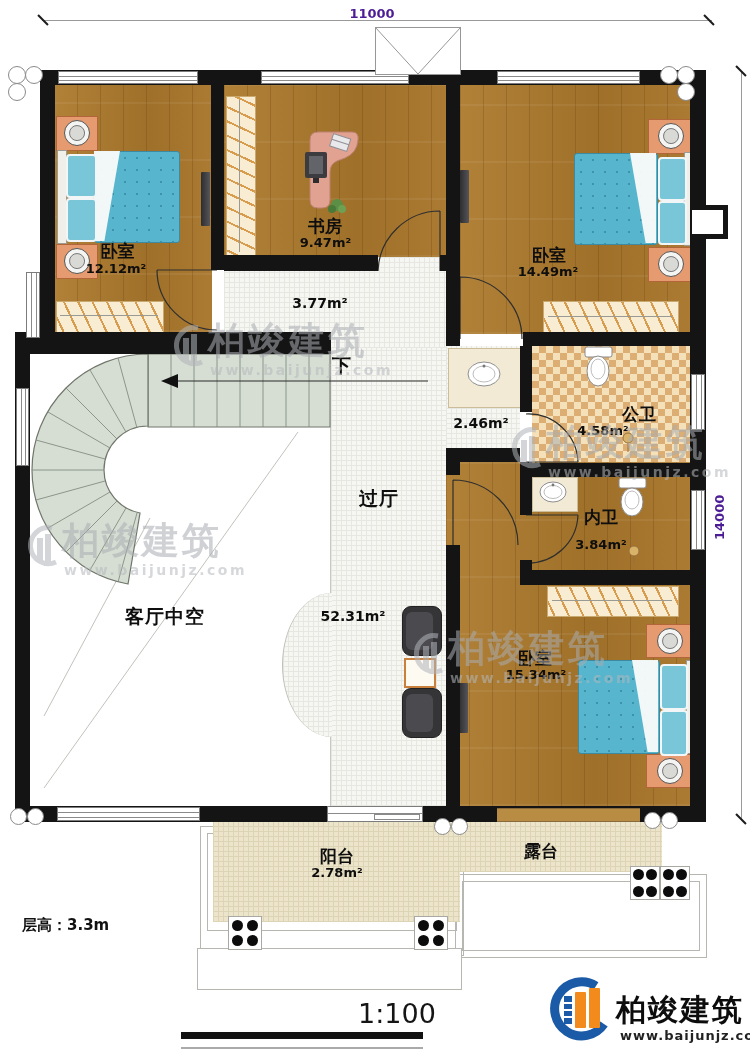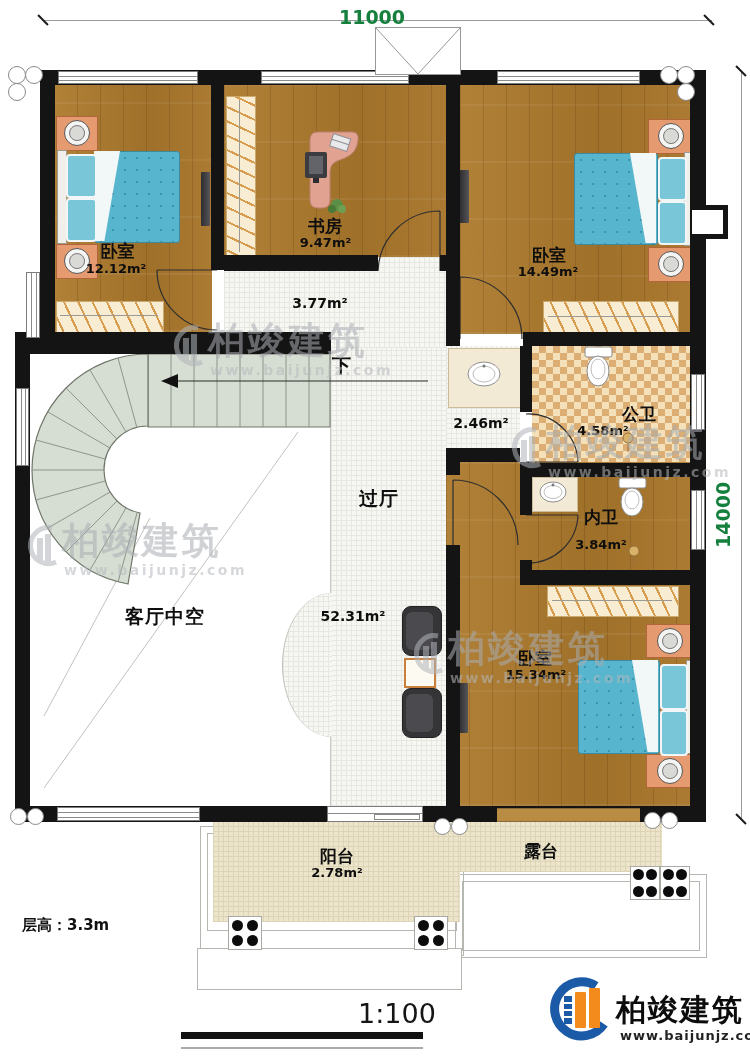--- a/index.html
+++ b/index.html
@@ -45,21 +45,21 @@
   .winh i{display:block;height:33.3%;border-bottom:1px solid #8a8a8a;}
   .winv{display:flex;}
   .winv i{display:block;width:33.3%;height:100%;border-right:1px solid #8a8a8a;}
   .colbox{position:absolute;z-index:6;background:#fff;border:1px solid #a9a9a3;}
   .colbox b{position:absolute;width:11px;height:11px;border-radius:50%;background:#0c0c0c;}
   .pcirc{position:absolute;z-index:16;background:#fff;border:1px solid #8a8a8a;border-radius:50%;}
   .frame{position:absolute;z-index:2;border:1px solid #b7b7b1;background:transparent;}
   
   .lbl{position:absolute;z-index:20;font-weight:700;color:#0e0e0e;text-align:center;line-height:1.05;white-space:nowrap;}
   .nm{font-size:17px;} .ar{font-size:13px;} .nm-big{font-size:19px;letter-spacing:1px;} .sm{font-size:14px;}
-  .dimtxt{position:absolute;z-index:20;font-size:19px;font-weight:700;color:#15803d;}
+  .dimtxt{position:absolute;z-index:20;font-size:13px;font-weight:700;color:#4c1d95;}
   .dimline{position:absolute;z-index:3;background:#9a9a9a;}
   .tick{position:absolute;z-index:4;width:14px;height:2px;background:#1c1c1c;transform:rotate(45deg);}
   .wm{position:absolute;z-index:30;opacity:.55;pointer-events:none;}
   .wm .t{font-size:37px;font-weight:700;color:#a9adb2;letter-spacing:3px;white-space:nowrap;line-height:1;}
   .wm .u{font-size:14px;font-weight:700;color:#b4b8bc;letter-spacing:2.5px;white-space:nowrap;margin-top:3px;}
   .foot{position:absolute;z-index:22;font-size:15px;font-weight:600;color:#111;white-space:nowrap;}
   .title{position:absolute;z-index:22;font-size:37px;font-weight:600;color:#151515;letter-spacing:2px;white-space:nowrap;}
   .scale{position:absolute;z-index:22;font-size:27px;font-weight:500;color:#151515;white-space:nowrap;}
   .brandname{position:absolute;z-index:22;font-size:30px;font-weight:800;color:#0c0c0c;letter-spacing:2px;white-space:nowrap;}
   .brandurl{position:absolute;z-index:22;font-size:13px;font-weight:700;color:#222;letter-spacing:1px;white-space:nowrap;}

